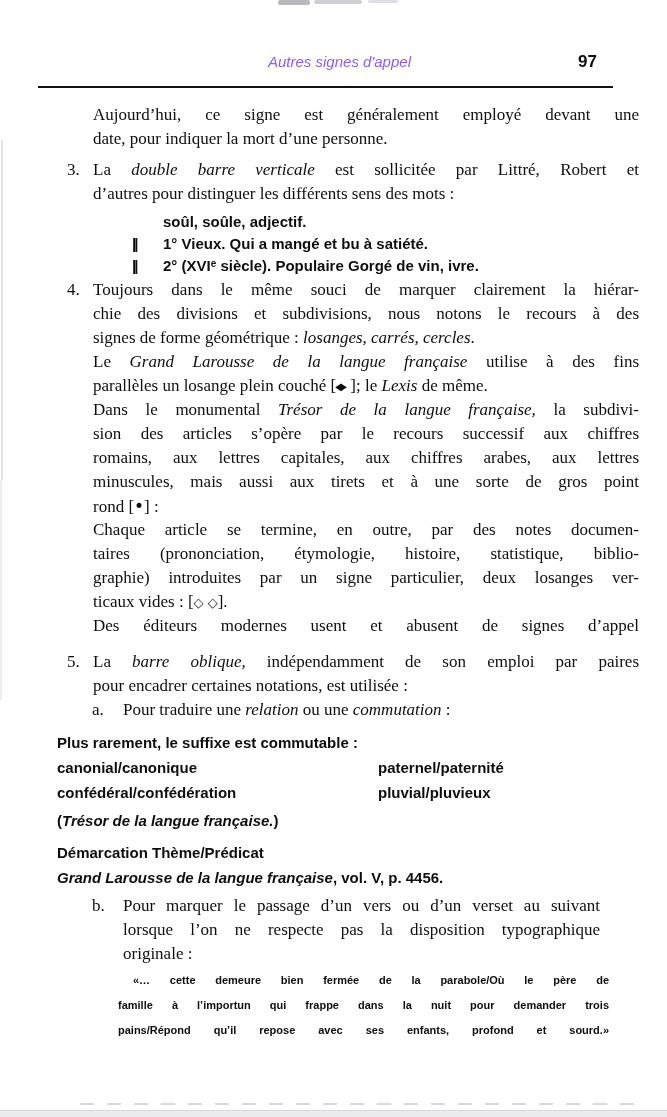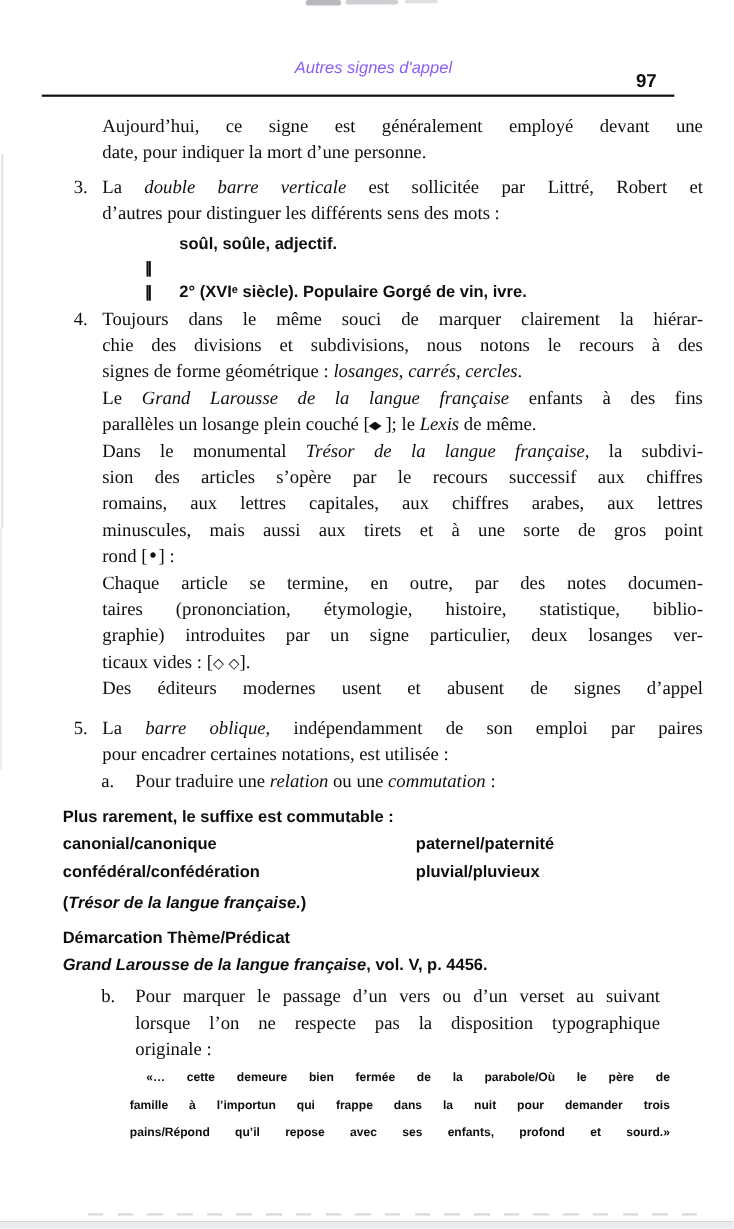--- a/index.html
+++ b/index.html
@@ -1,21 +1,21 @@
 <!DOCTYPE html>
 <html><head>
 <meta charset="utf-8">
 <style>
   html,body{margin:0;padding:0;background:#f2f2f4;}
   .page{position:relative;width:667px;height:1117px;background:#ffffff;overflow:hidden;
         color:#0e0e0e;}
   
   .pagehead{position:relative;margin-top:50px;height:24px;}
   .runhead{text-align:center;font:italic 15px/24px "Liberation Sans", sans-serif;color:#8b5cf6;padding-left:12px;}
-  .pageno{position:absolute;top:12px;right:70px;font:bold 17px/24px "Liberation Sans", sans-serif;}
+  .pageno{position:absolute;top:0;right:70px;font:bold 17px/24px "Liberation Sans", sans-serif;}
   .rule{margin:12px 0 0 38px;width:575px;height:2px;background:#111;}
   
   .ln{position:relative;overflow:hidden;}
   .j{text-align:justify;}
   .j::after{content:"";display:inline-block;width:100%;}
   .ind{text-indent:15px;}
   .i{font-style:italic;}
   .sc{font-variant:small-caps;}
   sup{font-size:10px;line-height:0;vertical-align:4px;}
   .marker{position:absolute;top:0;}
@@ -75,28 +75,28 @@
       <div class="block serif x-body m-intro">
         <div class="ln j"><span>Aujourd’hui, ce signe est généralement employé devant une</span></div>
         <div class="ln"><span>date, pour indiquer la mort d’une personne.</span></div>
       </div>
       <div class="block serif x-body m-item3">
         <div class="ln j"><span class="marker mk-num">3.</span><span>La </span><span class="i ">double barre verticale</span><span> est sollicitée par Littré, Robert et</span></div>
         <div class="ln"><span>d’autres pour distinguer les différents sens des mots :</span></div>
       </div>
       <div class="block sansx x-ex m-ex">
         <div class="ln"><span>soûl, soûle, adjectif.</span></div>
-        <div class="ln"><span class="marker mk-bar">||</span></div>
+        <div class="ln"><span class="marker mk-bar">||</span><span>1° Vieux. Qui a mangé et bu à satiété.</span></div>
         <div class="ln"><span class="marker mk-bar">||</span><span>2° (XVI</span><sup>e</sup><span> siècle). Populaire Gorgé de vin, ivre.</span></div>
       </div>
       <div class="block serif x-body m-item4">
         <div class="ln j"><span class="marker mk-num">4.</span><span>Toujours dans le même souci de marquer clairement la hiérar-</span></div>
         <div class="ln j"><span>chie des divisions et subdivisions, nous notons le recours à des</span></div>
         <div class="ln"><span>signes de forme géométrique : </span><span class="i ">losanges, carrés, cercles</span><span>.</span></div>
-        <div class="ln j"><span>Le </span><span class="i ">Grand Larousse de la langue française</span><span> enfants à des fins</span></div>
+        <div class="ln j"><span>Le </span><span class="i ">Grand Larousse de la langue française</span><span> utilise à des fins</span></div>
         <div class="ln"><span>parallèles un losange plein couché [</span><span class="gd couche">◆</span><span> ]; le </span><span class="i ">Lexis</span><span> de même.</span></div>
         <div class="ln j"><span>Dans le monumental </span><span class="i ">Trésor de la langue française,</span><span> la subdivi-</span></div>
         <div class="ln j"><span>sion des articles s’opère par le recours successif aux chiffres</span></div>
         <div class="ln j"><span>romains, aux lettres capitales, aux chiffres arabes, aux lettres</span></div>
         <div class="ln j"><span>minuscules, mais aussi aux tirets et à une sorte de gros point</span></div>
         <div class="ln"><span>rond [</span><span class="gd">•</span><span>] :</span></div>
         <div class="ln j"><span>Chaque article se termine, en outre, par des notes documen-</span></div>
         <div class="ln j"><span>taires (prononciation, étymologie, histoire, statistique, biblio-</span></div>
         <div class="ln j"><span>graphie) introduites par un signe particulier, deux losanges ver-</span></div>
         <div class="ln"><span>ticaux vides : [</span><span class="gd dia">◇ ◇</span><span>].</span></div>

